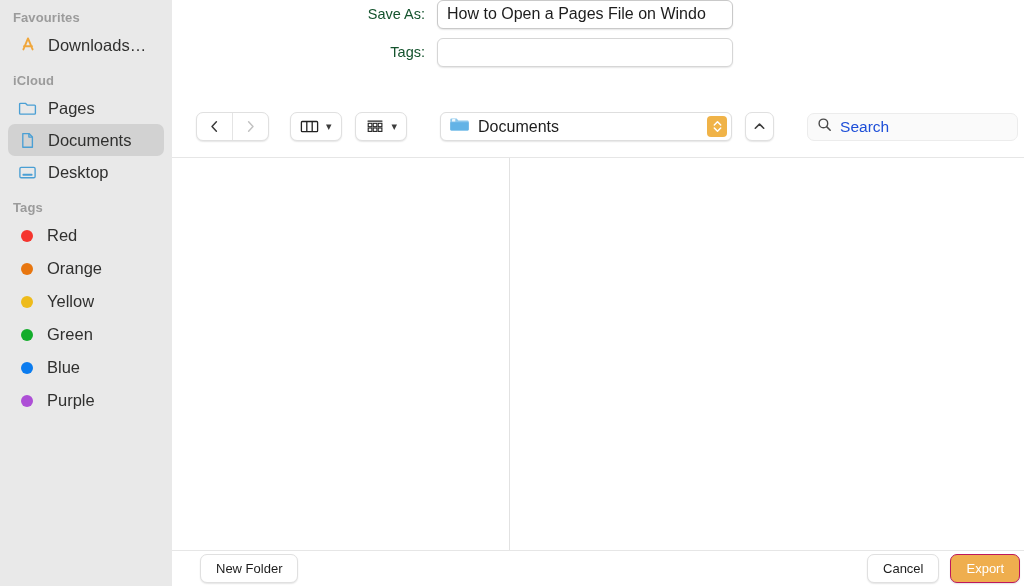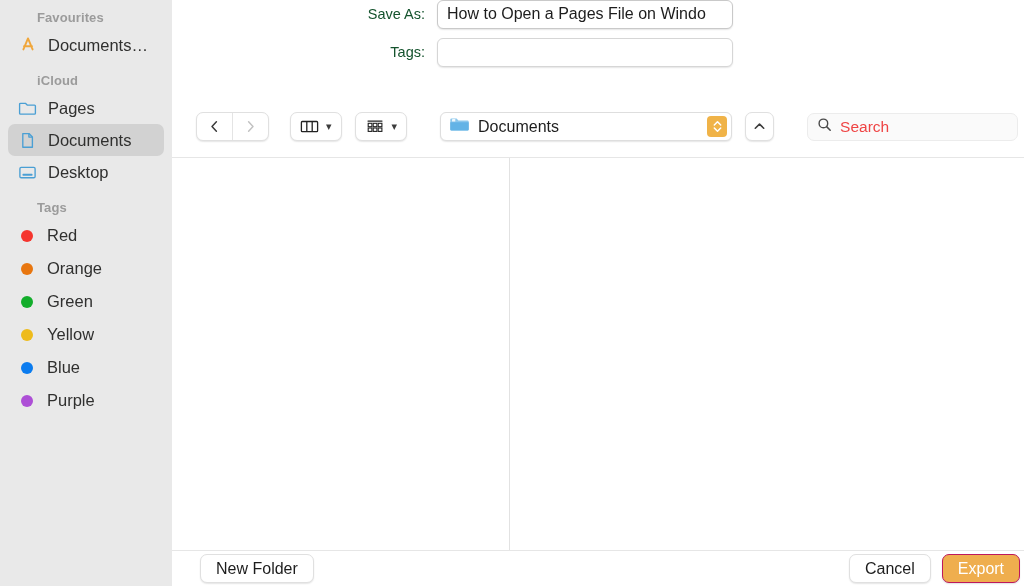--- a/index.html
+++ b/index.html
@@ -31,21 +31,20 @@
     overflow: hidden;
     position: relative;
   }
 
   .sb-header {
     font-size: 13px;
     font-weight: bold;
     color: #9b9b9b;
     padding: 4px 0 4px 13px;
     letter-spacing: 0.1px;
-    margin-left: 24px;
   }
   .sb-header.icloud { padding-top: 12px; }
   .sb-header.tags { padding-top: 12px; }
 
   .sb-item {
     display: flex;
     align-items: center;
     height: 32px;
     margin: 0 8px;
     padding-left: 9px;
@@ -230,21 +229,21 @@
     background: #fafafa;
     border: 1px solid #ececec;
     border-radius: 7px;
     display: flex;
     align-items: center;
     gap: 8px;
     padding: 0 9px;
   }
   .search-field .ph {
     font-size: 15.5px;
-    color: #ef4444;
+    color: #1d4ed8;
   }
 
   
   .browser {
     flex: 1;
     display: flex;
     border-top: 1px solid #e6e6e6;
     border-bottom: 1px solid #e6e6e6;
     background: #ffffff;
     overflow: hidden;
@@ -265,21 +264,21 @@
     background: #ffffff;
   }
 
   .btn {
     height: 29px;
     border-radius: 7px;
     display: flex;
     align-items: center;
     justify-content: center;
     padding: 0 15px;
-    font-size: 16px;
+    font-size: 13px;
     white-space: nowrap;
   }
   .btn-plain {
     background: #ffffff;
     border: 1px solid #e0e0e0;
     box-shadow: 0 1px 1.5px rgba(0,0,0,0.10);
     color: #1d1d1d;
   }
   .btn-default {
     background: #efae4e;
@@ -301,21 +300,21 @@
   <div class="sidebar">
 
     <div class="sb-header">Favourites</div>
 
     <div class="sb-item">
       <span class="sb-icon">
         <svg width="20" height="20" viewBox="0 0 20 20">
           <path d="M10 3.4 L14.6 14.4 M10 3.4 L5.4 14.4 M6.0 11.2 L14.0 11.2" stroke="#f0a63a" stroke-width="1.9" fill="none" stroke-linecap="round"></path>
         </svg>
       </span>
-      <span class="sb-label">Documents…</span>
+      <span class="sb-label">Downloads…</span>
     </div>
 
 
     <div class="sb-header icloud">iCloud</div>
 
     <div class="sb-item">
       <span class="sb-icon">
         <svg width="21" height="21" viewBox="0 0 21 21">
           <path d="M2.6 6.4 L2.6 15.2 A0.9 0.9 0 0 0 3.5 16.1 L17.5 16.1 A0.9 0.9 0 0 0 18.4 15.2 L18.4 8.0 A0.9 0.9 0 0 0 17.5 7.1 L10.2 7.1 L8.4 5.3 L3.5 5.3 A0.9 0.9 0 0 0 2.6 6.2 Z" stroke="#4a9fd4" stroke-width="1.35" fill="none" stroke-linejoin="round"></path>
         </svg>
@@ -348,26 +347,26 @@
 
     <div class="sb-item tag-row">
       <span class="tag-dot" style="background:#f5352e"></span>
       <span class="sb-label">Red</span>
     </div>
     <div class="sb-item tag-row">
       <span class="tag-dot" style="background:#e8760f"></span>
       <span class="sb-label">Orange</span>
     </div>
     <div class="sb-item tag-row">
+      <span class="tag-dot" style="background:#eebb1b"></span>
+      <span class="sb-label">Yellow</span>
+    </div>
+    <div class="sb-item tag-row">
       <span class="tag-dot" style="background:#13ad2b"></span>
       <span class="sb-label">Green</span>
-    </div>
-    <div class="sb-item tag-row">
-      <span class="tag-dot" style="background:#eebb1b"></span>
-      <span class="sb-label">Yellow</span>
     </div>
     <div class="sb-item tag-row">
       <span class="tag-dot" style="background:#0b7cef"></span>
       <span class="sb-label">Blue</span>
     </div>
     <div class="sb-item tag-row">
       <span class="tag-dot" style="background:#ad4fd6"></span>
       <span class="sb-label">Purple</span>
     </div>
 

